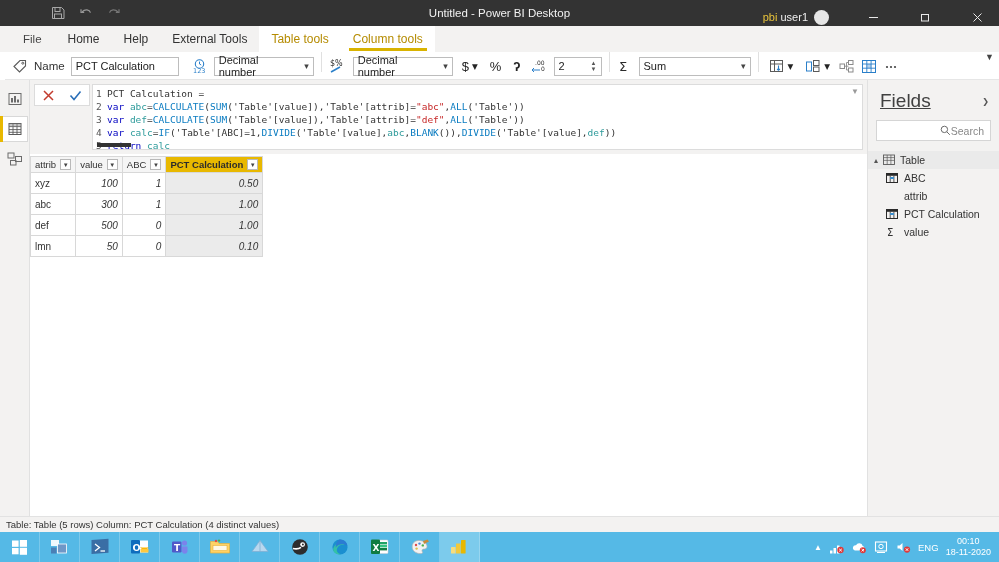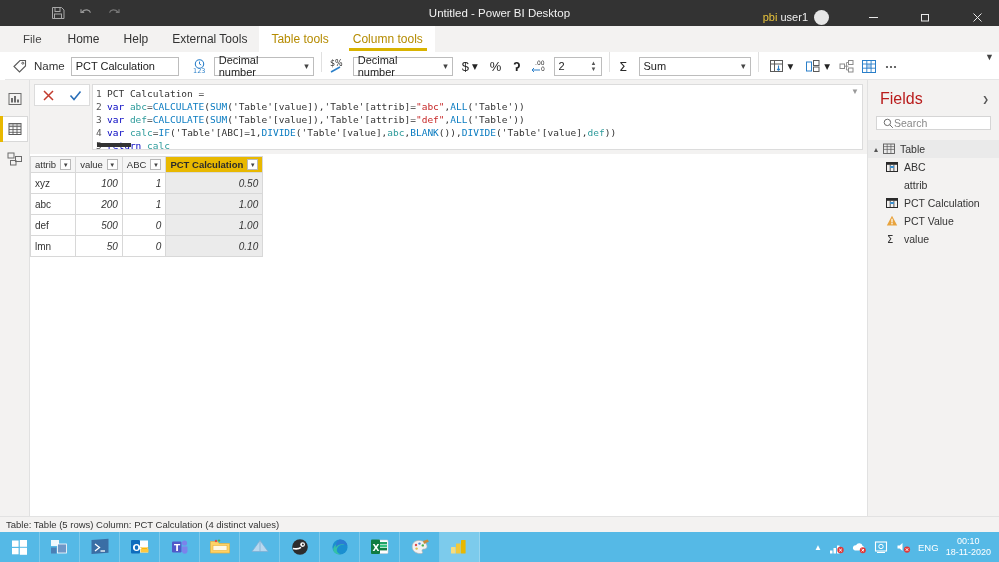--- a/index.html
+++ b/index.html
@@ -158,24 +158,24 @@
 
   
   .fields {
     position: absolute; top: 80px; right: 0; width: 132px; bottom: 46px;
     background: #f3f2f1; border-left: 1px solid #e1e1e1;
   }
   .fields-head {
     display: flex; align-items: center; justify-content: space-between;
     padding: 10px 10px 8px 12px;
   }
-  .fields-title { font-size: 16px; color: #b91c1c; }
+  .fields-title { font-size: 19px; color: #404040; text-decoration: underline; }
   .fields-search {
-    margin: 0 8px; height: 14px; background: #fff; border: 1px solid #d5d5d5;
-    display: flex; align-items: center; padding: 0 6px; font-size: 10.5px; color: #888;
+    margin: 0 8px; height: 21px; background: #fff; border: 1px solid #d5d5d5;
+    display: flex; align-items: center; padding: 0 6px; font-size: 10.5px; color: #888; justify-content: flex-end;
   }
   .fields-tree { margin-top: 10px; font-size: 10.5px; color: #333; }
   .ftable {
     display: flex; align-items: center; gap: 5px; padding: 3px 6px; background: #eaeaea;
   }
   .fitem { display: flex; align-items: center; gap: 6px; padding: 3px 6px 3px 18px; }
   .fitem .fi-ico { width: 12px; height: 12px; display: flex; align-items: center; justify-content: center; flex: 0 0 12px; }
   .chev { font-size: 8px; color: #555; }
 
   
@@ -491,21 +491,21 @@
     </thead>
     <tbody id="grid-body">
         <tr>
           <td class="txt">xyz</td>
           <td class="num">100</td>
           <td class="num">1</td>
           <td class="selcol">0.50</td>
         </tr>
         <tr>
           <td class="txt">abc</td>
-          <td class="num">200</td>
+          <td class="num">300</td>
           <td class="num">1</td>
           <td class="selcol">1.00</td>
         </tr>
         <tr>
           <td class="txt">def</td>
           <td class="num">500</td>
           <td class="num">0</td>
           <td class="selcol">1.00</td>
         </tr>
         <tr>
@@ -565,30 +565,20 @@
                 <rect x=".5" y="1.5" width="11" height="2.3" fill="#2a2a2a"></rect>
                 <path d="M4.2 3.8v6.7M7.9 3.8v6.7" stroke="#2a2a2a" stroke-width=".8"></path>
                 <rect x="4.2" y="5" width="3.7" height="2" fill="#3a8fd0"></rect>
               </svg>
             </span>
             <span>PCT Calculation</span>
           </div>
           <div class="fitem">
             <span class="fi-ico">
               <svg width="12" height="12" viewBox="0 0 12 12">
-                <path d="M6 .8l5.2 9.6H.8z" fill="#e8a33d"></path>
-                <path d="M6 3.8v3.6" stroke="#fff" stroke-width="1.2"></path>
-                <circle cx="6" cy="8.8" r=".8" fill="#fff"></circle>
-              </svg>
-            </span>
-            <span>PCT Value</span>
-          </div>
-          <div class="fitem">
-            <span class="fi-ico">
-              <svg width="12" height="12" viewBox="0 0 12 12">
                 <text x="1" y="10" font-size="10" fill="#333" font-family="DejaVu Sans">Σ</text>
               </svg>
             </span>
             <span>value</span>
           </div>
         </div>
     </div>
   </div>
 
   <div class="statusbar">

